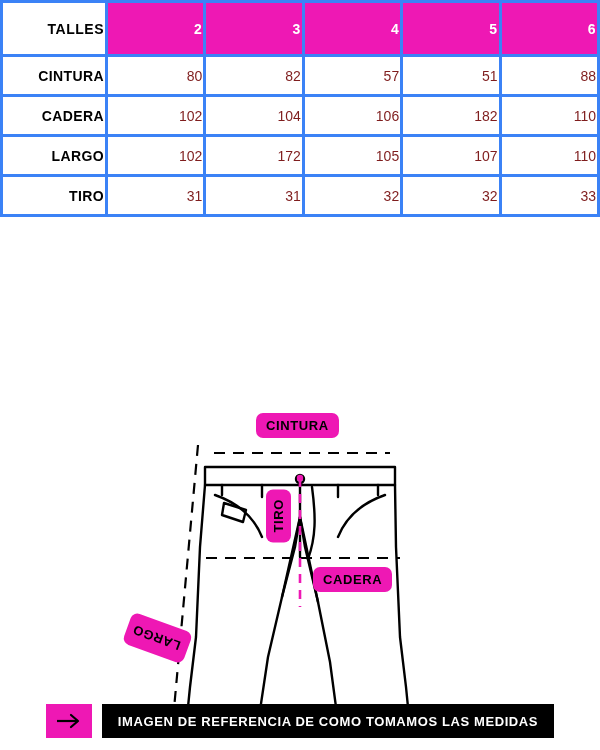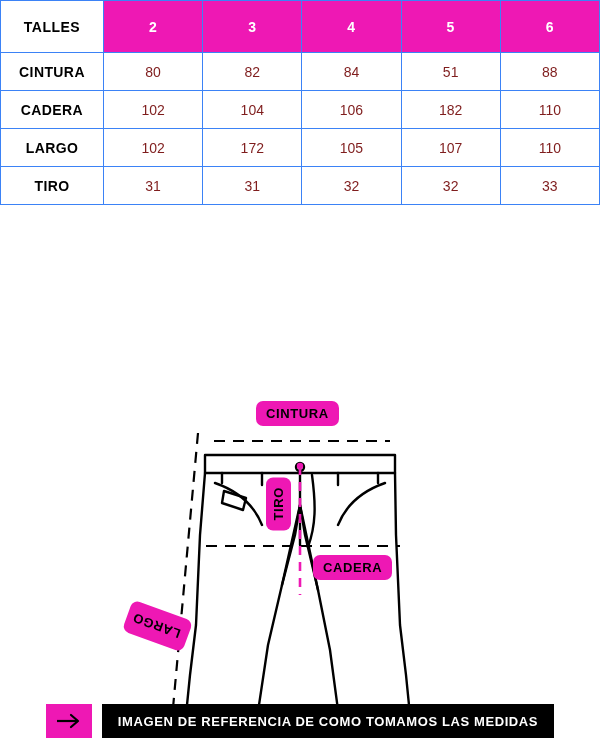--- a/index.html
+++ b/index.html
@@ -17,22 +17,22 @@
   }
 
   
   .size-table {
     border-collapse: collapse;
     width: 600px;
     table-layout: fixed;
   }
   .size-table th,
   .size-table td {
-    border: 1px solid #3b82f6;
-    text-align: center;
+    border: 3px solid #3b82f6;
+    text-align: right;
     height: 35px;
     font-size: 14px;
   }
   .size-table thead th {
     background: #ee18b4;
     color: #ffffff;
     font-weight: bold;
     letter-spacing: 0.5px;
     font-size: 14px;
     height: 49px;
@@ -138,21 +138,21 @@
       <th>4</th>
       <th>5</th>
       <th>6</th>
     </tr>
   </thead>
   <tbody>
     <tr>
       <th class="col-label">CINTURA</th>
       <td>80</td>
       <td>82</td>
-      <td>84</td>
+      <td>57</td>
       <td>51</td>
       <td>88</td>
     </tr>
     <tr>
       <th class="col-label">CADERA</th>
       <td>102</td>
       <td>104</td>
       <td>106</td>
       <td>182</td>
       <td>110</td>

